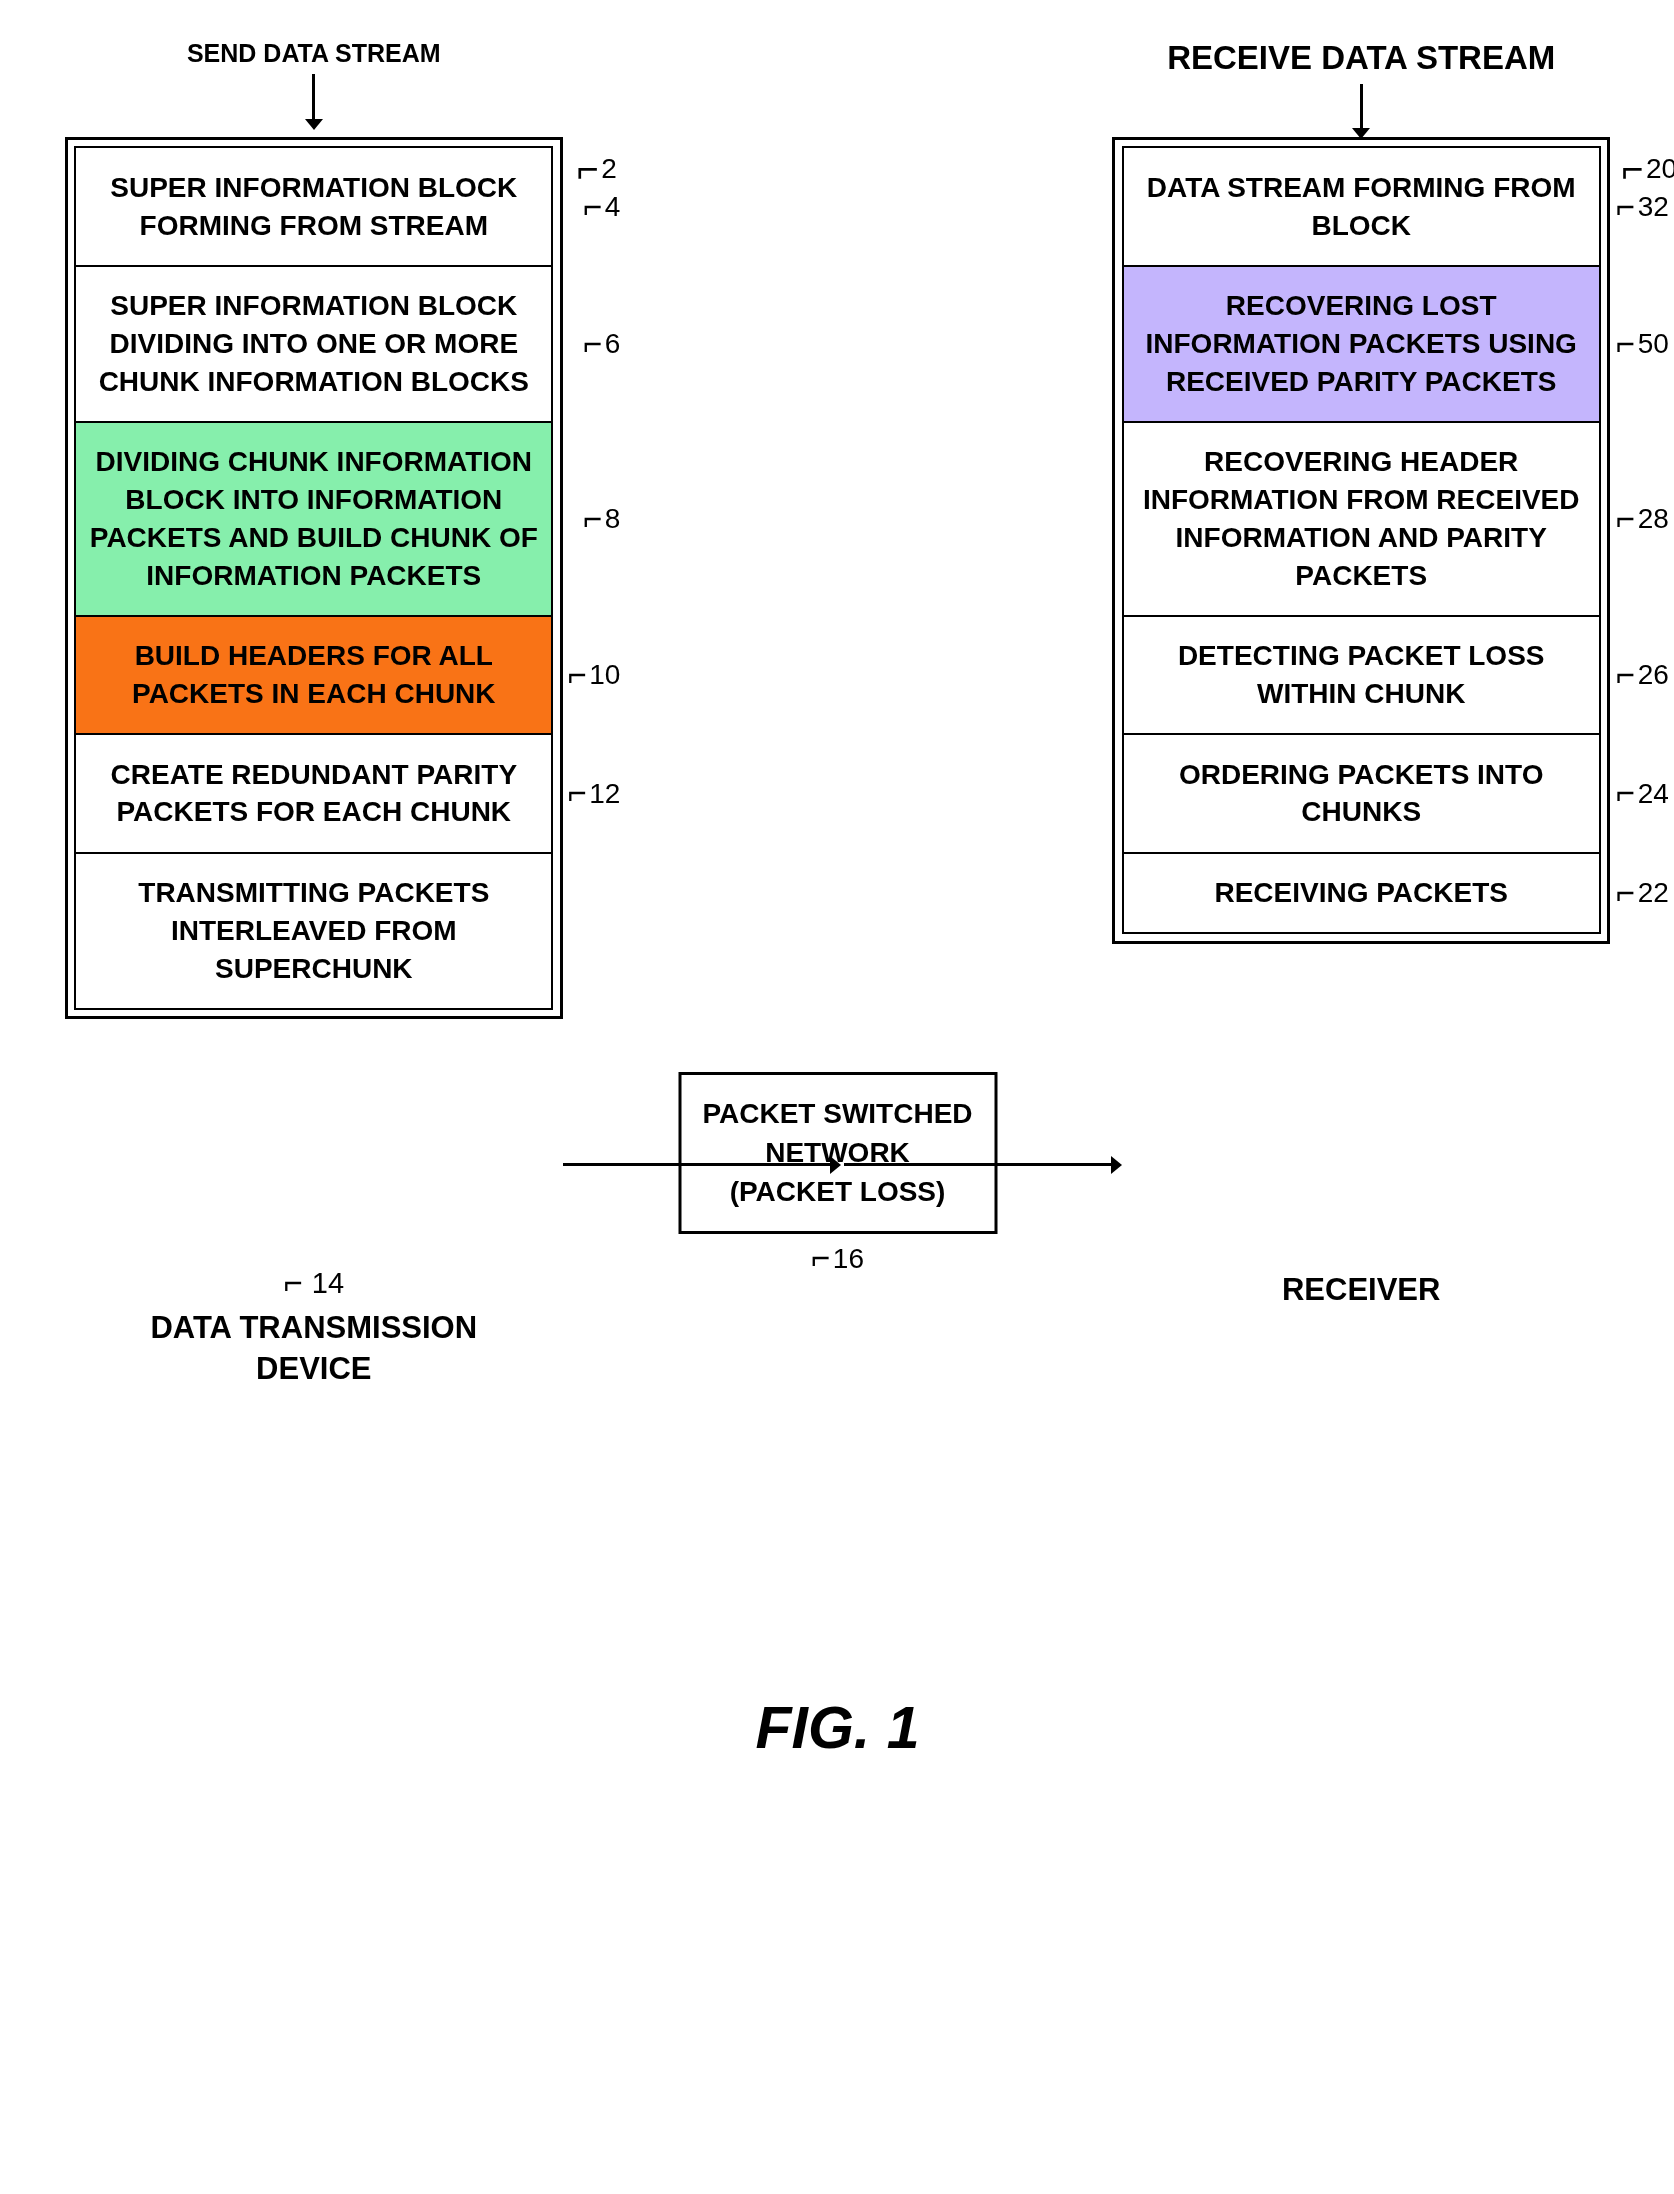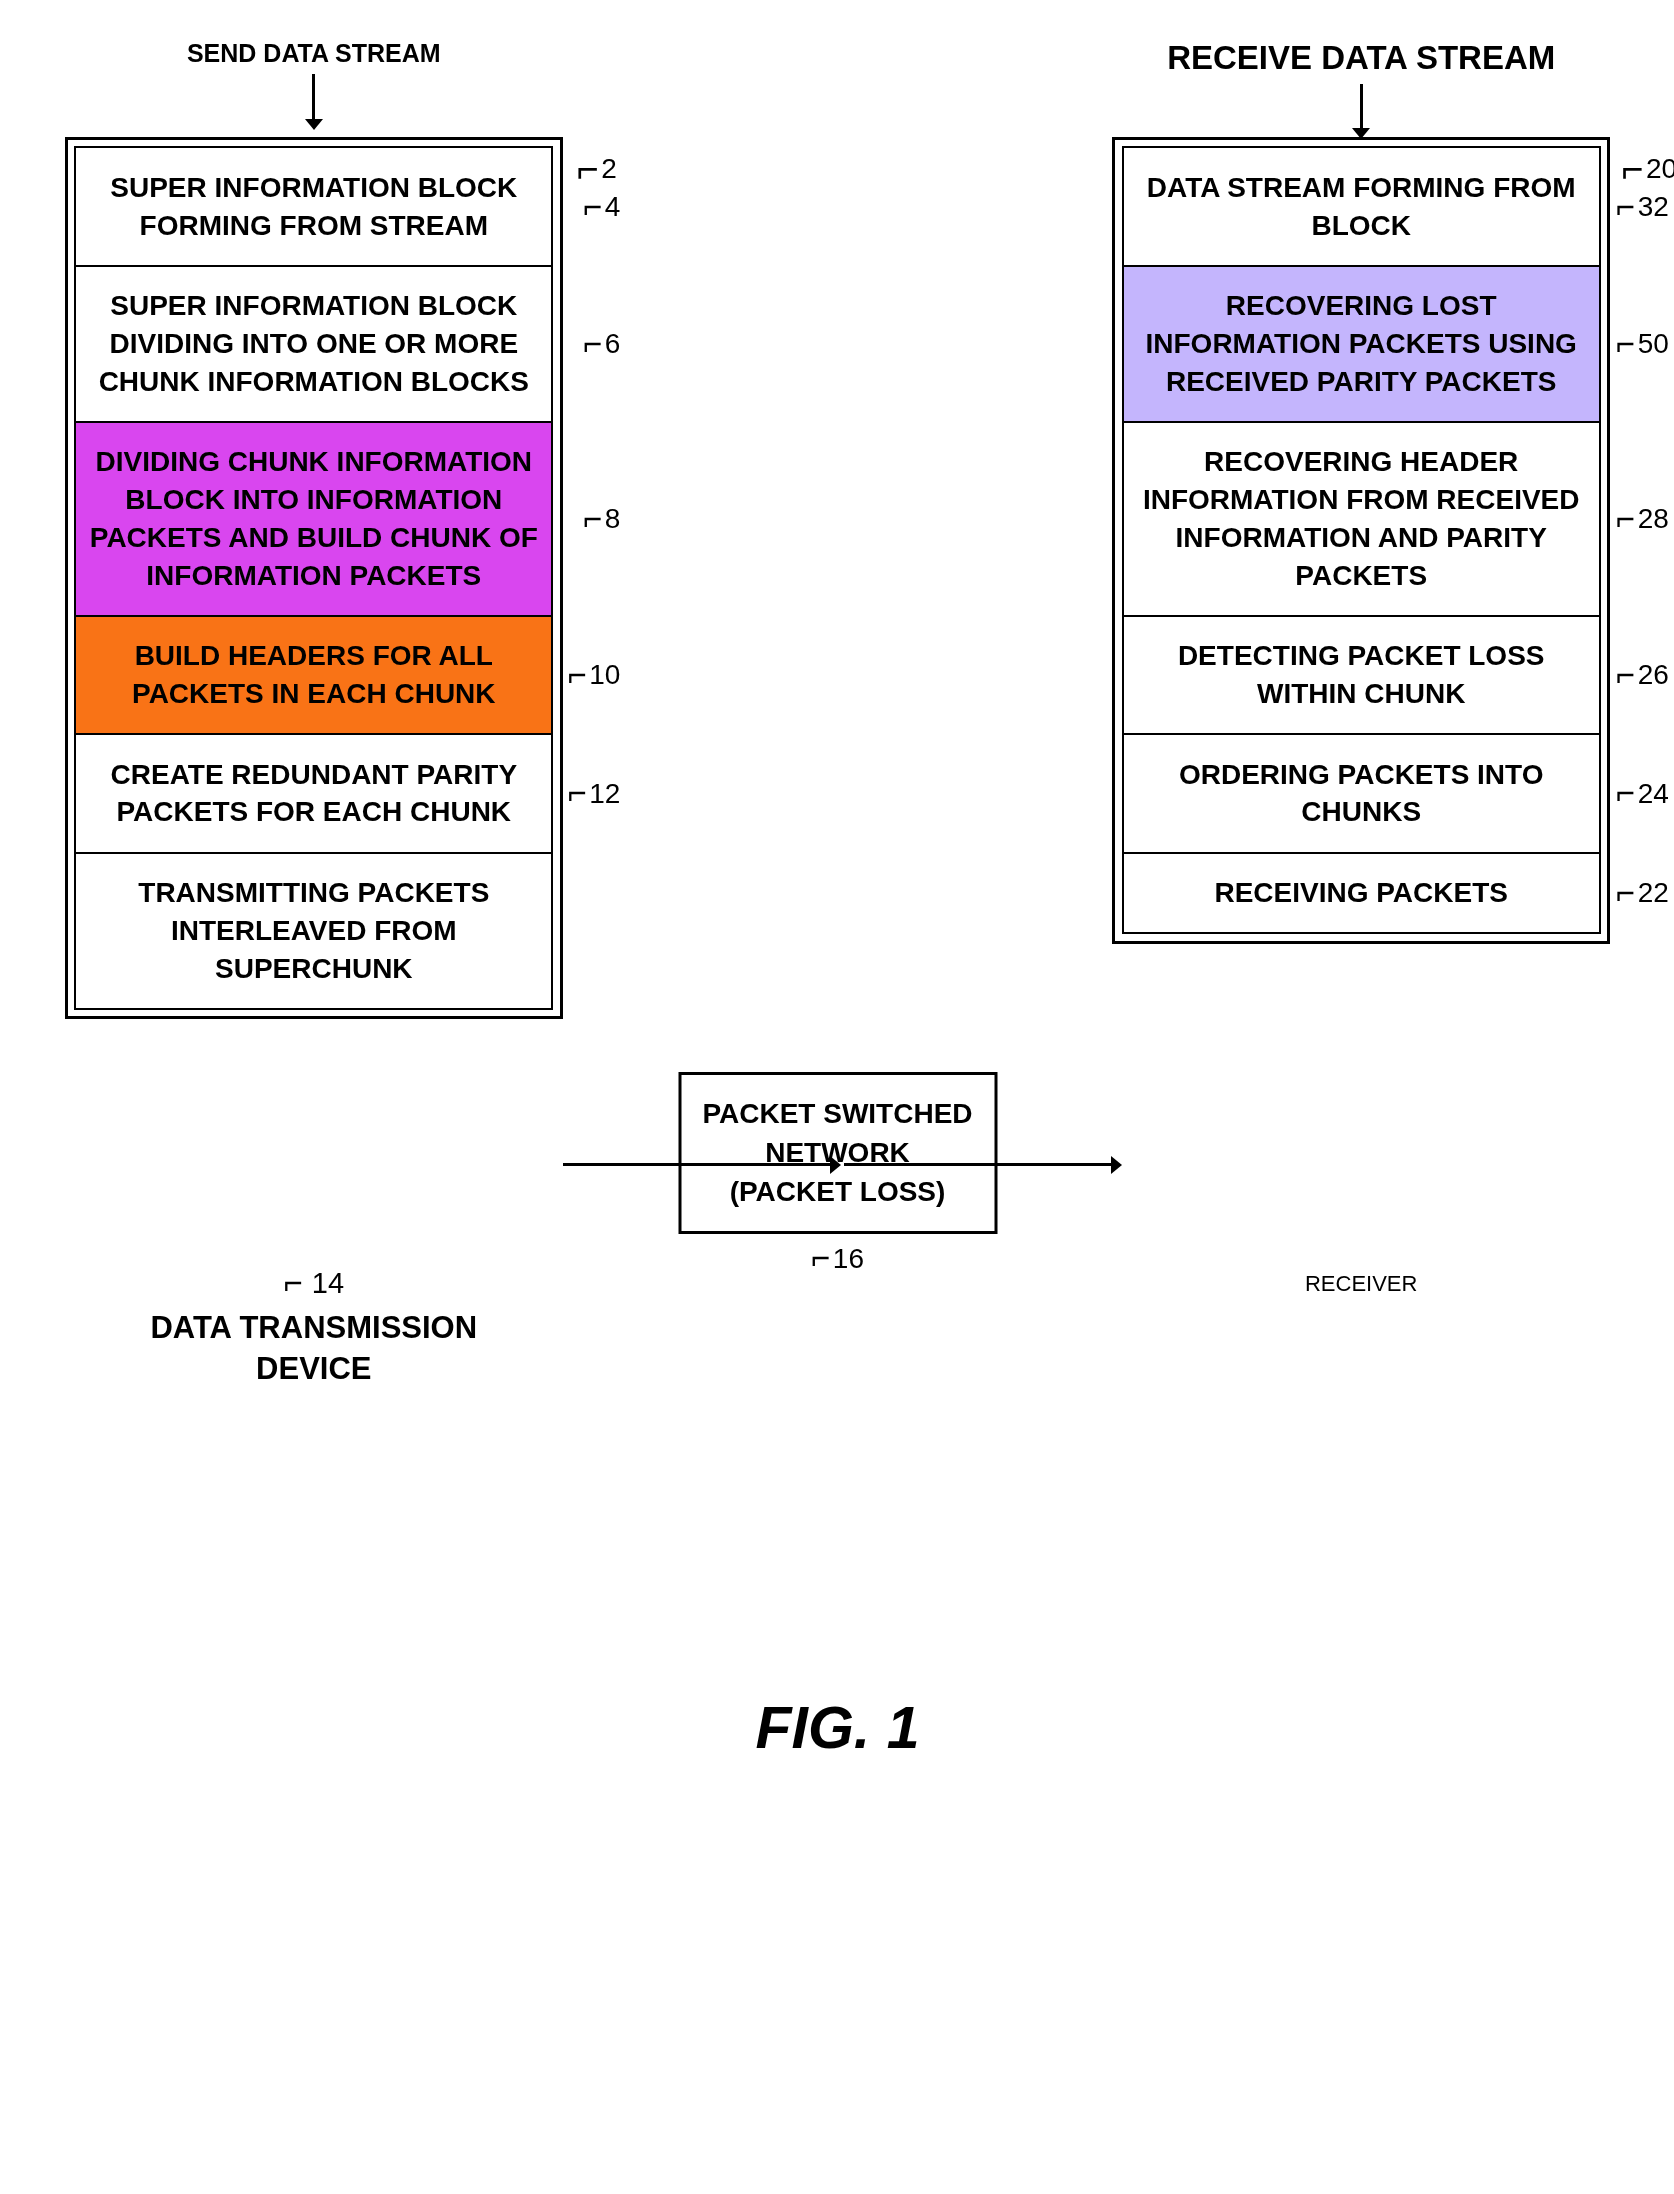--- a/index.html
+++ b/index.html
@@ -58,21 +58,21 @@
       </div>
 
       <div style="border:2.6px solid #000; border-top:0; padding:20.4px 12.8px; text-align:center; font-size:28px; font-weight:bold; line-height:1.35; background:#fff; position:relative;">
         <span>SUPER INFORMATION BLOCK DIVIDING INTO ONE OR MORE CHUNK INFORMATION BLOCKS</span>
         <div style="position:absolute; right:-69px; top:50%; transform:translateY(-50%); font-size:28px; font-weight:normal; white-space:nowrap; display:flex; align-items:center;">
           <span style="font-size:33px; margin-right:2.6px;">⌐</span>
           <span>6</span>
         </div>
       </div>
 
-      <div style="border:2.6px solid #000; border-top:0; padding:20.4px 12.8px; text-align:center; font-size:28px; font-weight:bold; line-height:1.35; background:#d946ef; position:relative;">
+      <div style="border:2.6px solid #000; border-top:0; padding:20.4px 12.8px; text-align:center; font-size:28px; font-weight:bold; line-height:1.35; background:#86efac; position:relative;">
         <span>DIVIDING CHUNK INFORMATION BLOCK INTO INFORMATION PACKETS AND BUILD CHUNK OF INFORMATION PACKETS</span>
         <div style="position:absolute; right:-69px; top:50%; transform:translateY(-50%); font-size:28px; font-weight:normal; white-space:nowrap; display:flex; align-items:center;">
           <span style="font-size:33px; margin-right:2.6px;">⌐</span>
           <span>8</span>
         </div>
       </div>
 
       <div style="border:2.6px solid #000; border-top:0; padding:20.4px 12.8px; text-align:center; font-size:28px; font-weight:bold; line-height:1.35; background:#f97316; position:relative;">
         <span>BUILD HEADERS FOR ALL PACKETS IN EACH CHUNK</span>
         <div style="position:absolute; right:-69px; top:50%; transform:translateY(-50%); font-size:28px; font-weight:normal; white-space:nowrap; display:flex; align-items:center;">
@@ -161,21 +161,21 @@
       <div style="border:2.6px solid #000; border-top:0; padding:20.4px 12.8px; text-align:center; font-size:28px; font-weight:bold; line-height:1.35; background:#fff; position:relative;">
         <span>RECEIVING PACKETS</span>
         <div style="position:absolute; right:-70px; top:50%; transform:translateY(-50%); font-size:28px; font-weight:normal; white-space:nowrap; display:flex; align-items:center;">
           <span style="font-size:33px; margin-right:2.6px;">⌐</span>
           <span>22</span>
         </div>
       </div>
     </div>
 
     <div style="position:absolute; right:12.8px; top:1226px; width:498px; text-align:center;">
-      <div style="font-size:22px; font-weight:normal; margin-top:6.4px; line-height:1.3;">RECEIVER</div>
+      <div style="font-size:31px; font-weight:bold; margin-top:6.4px; line-height:1.3;">RECEIVER</div>
     </div>
 
     <div style="position:absolute; left:50%; transform:translateX(-50%); top:1034px; width:319px; border:3.2px solid #000; padding:19px 12.8px; text-align:center; font-size:28px; font-weight:bold; line-height:1.4; background:#fff;">
       <span style="white-space:pre-line;">PACKET SWITCHED
 NETWORK
 (PACKET LOSS)</span>
       
       <div style="position:absolute; bottom:-51px; left:50%; transform:translateX(-50%); font-size:28px; font-weight:normal; display:flex; align-items:center;">
         <span style="font-size:33px; margin-right:2.6px;">⌐</span>
         <span>16</span>

